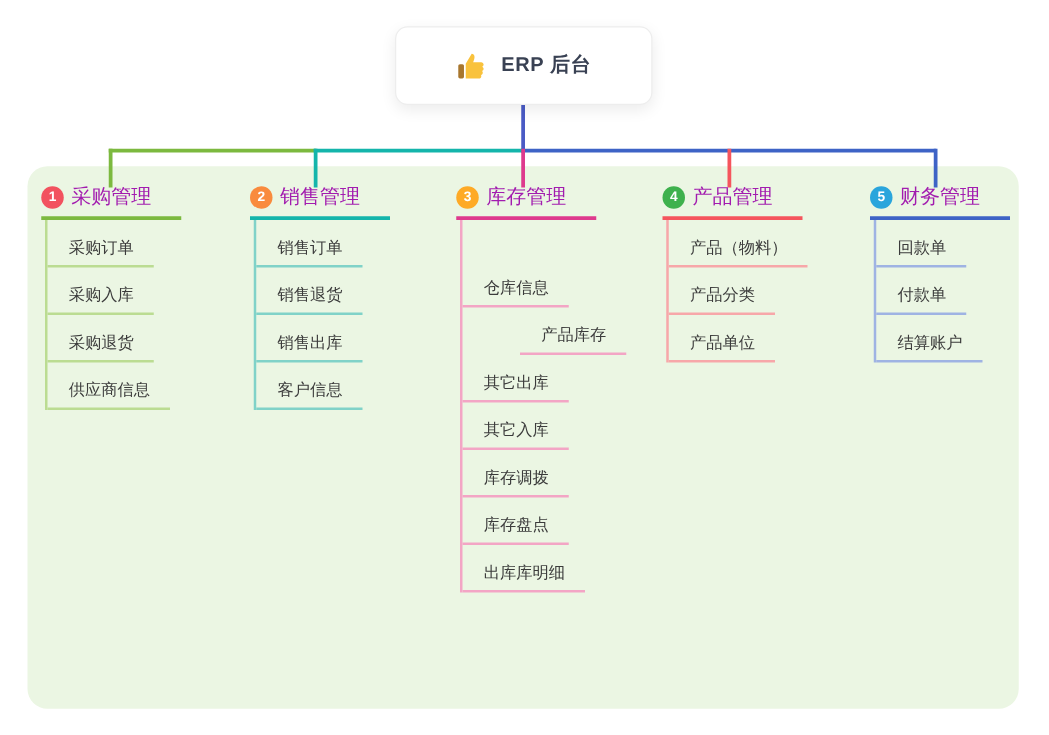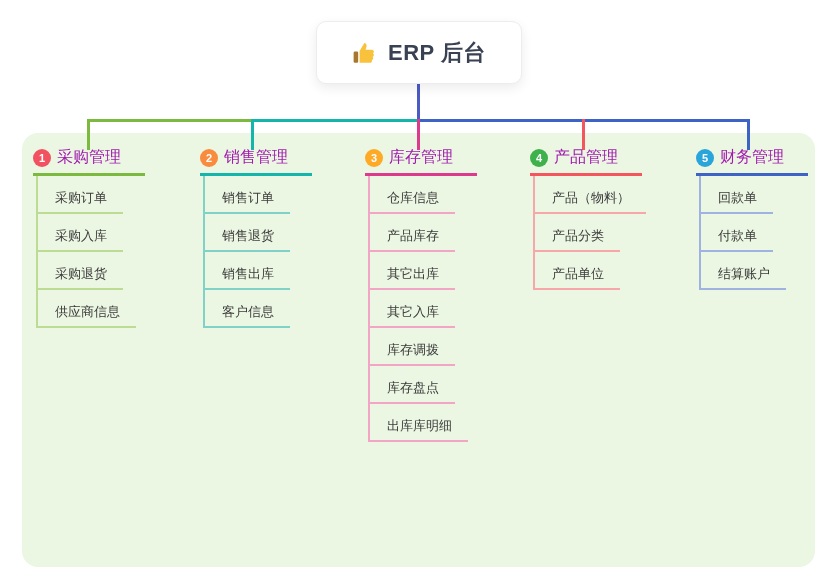--- a/index.html
+++ b/index.html
@@ -17,21 +17,21 @@
 
   
   #root-node {
     position: absolute; left: 316px; top: 21px; width: 206px; height: 63px;
     background: #ffffff; border: 1px solid #ededed; border-radius: 10px;
     box-shadow: 0 4px 12px rgba(0,0,0,0.08);
     display: flex; align-items: center; justify-content: center; gap: 10px;
     box-sizing: border-box; z-index: 3;
   }
   #root-node .root-label {
-    font-size: 22px; font-weight: 600; color: #394153; letter-spacing: 0.5px;
+    font-size: 16px; font-weight: 600; color: #394153; letter-spacing: 0.5px;
     white-space: nowrap;
   }
 
   
   .line { position: absolute; z-index: 1; }
 
   
   .branch-header {
     position: absolute; width: 112px; height: 29px; box-sizing: border-box;
     display: flex; align-items: center; gap: 6px;
@@ -117,24 +117,24 @@
         </div>
         <div class="child-item" style="border-bottom-color: rgb(128, 210, 200);">
           <span class="child-label">客户信息</span>
         </div>
       </div>
       <div class="branch-header" style="left: 365px; top: 147px; border-bottom-color: rgb(222, 58, 141);">
         <span class="branch-badge" style="background: rgb(254, 170, 38);">3</span>
         <span class="branch-label">库存管理</span>
       </div>
       <div class="children" style="left: 368px; top: 176px; border-left-color: rgb(243, 165, 197);">
-        <div class="child-item" style="border-bottom-color: rgb(243, 165, 197);">
+        <div class="child-item" style="border-bottom-color: rgb(243, 165, 197); margin-top: 32px;">
           <span class="child-label">仓库信息</span>
         </div>
-        <div class="child-item" style="border-bottom-color: rgb(243, 165, 197);">
+        <div class="child-item" style="border-bottom-color: rgb(243, 165, 197); margin-left: 46px;">
           <span class="child-label">产品库存</span>
         </div>
         <div class="child-item" style="border-bottom-color: rgb(243, 165, 197);">
           <span class="child-label">其它出库</span>
         </div>
         <div class="child-item" style="border-bottom-color: rgb(243, 165, 197);">
           <span class="child-label">其它入库</span>
         </div>
         <div class="child-item" style="border-bottom-color: rgb(243, 165, 197);">
           <span class="child-label">库存调拨</span>

